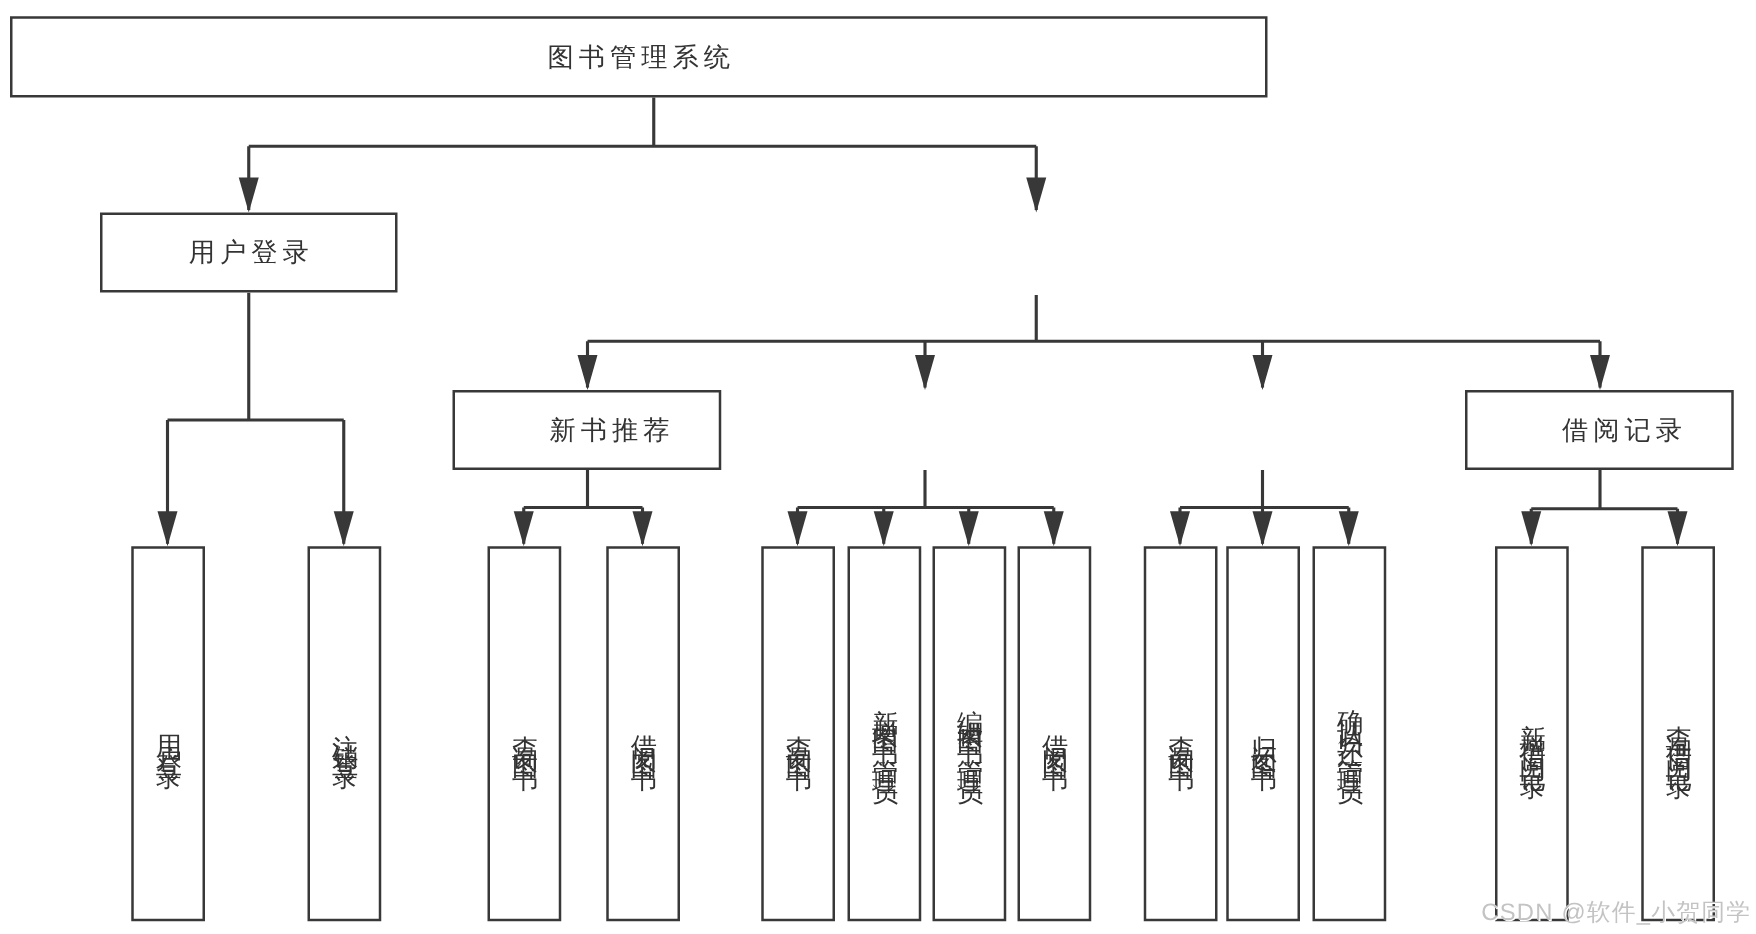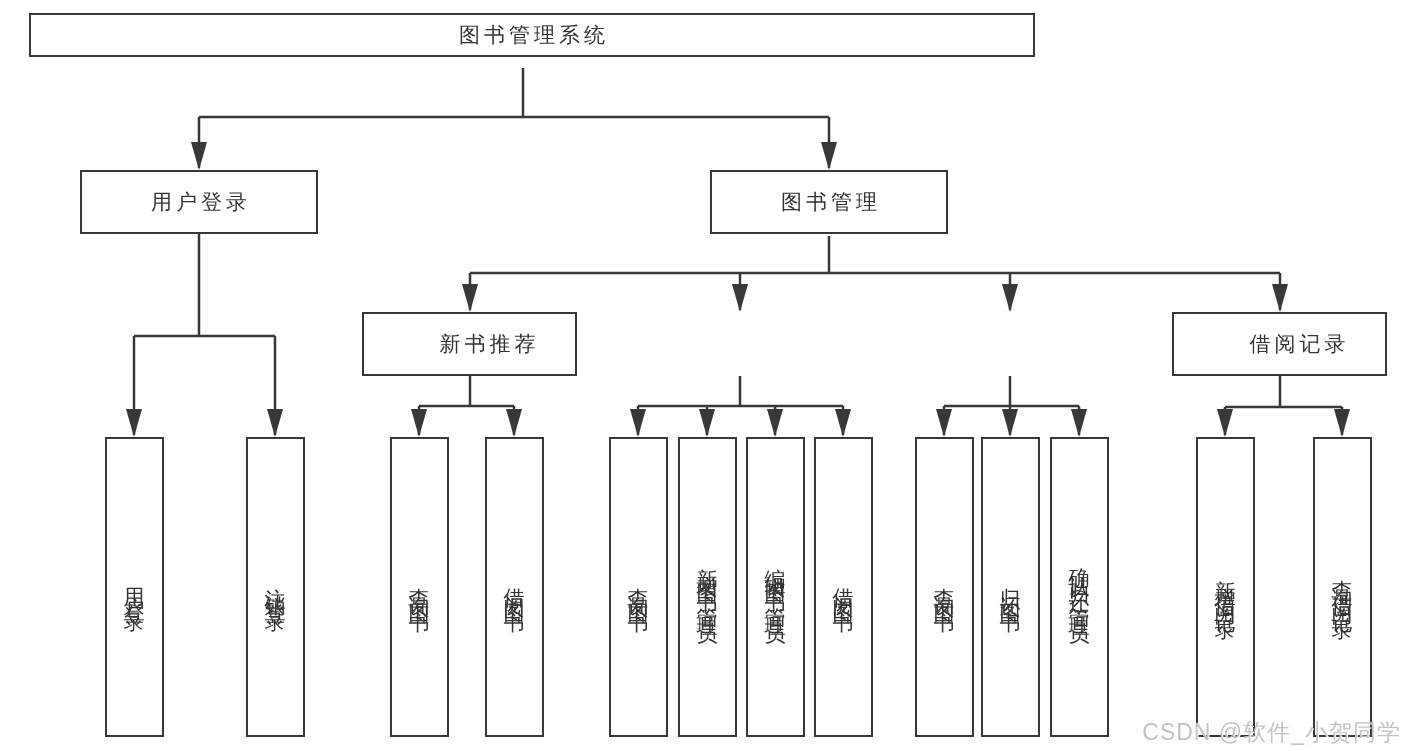--- a/index.html
+++ b/index.html
@@ -25,21 +25,21 @@
     background: #ffffff;
     display: flex;
     align-items: center;
     justify-content: center;
     color: #333333;
     font-size: 21px;
     letter-spacing: 4px;
     text-indent: 4px; 
     white-space: nowrap;
   }
-  .root-box   { left: 29px;  top: 13px;  width: 1006px; height: 44px; }
+  .root-box   { left: 8px;  top: 13px;  width: 1006px; height: 65px; }
   .lvl2       { top: 170px; width: 238px; height: 64px; }
   .lvl3       { top: 312px; width: 215px; height: 64px; padding-left: 36px; }
   .leaf {
     position: absolute;
     top: 437px;
     width: 59px; height: 300px;
     box-sizing: border-box;
     border: 2px solid #383838;
     background: #ffffff;
     display: flex;
@@ -51,21 +51,21 @@
     text-orientation: mixed;
     color: #333333;
     font-size: 21px;
     letter-spacing: 8px;
     line-height: 1;
     white-space: nowrap;
   }
   .watermark {
     position: absolute;
     right: 4px; top: 717px;
-    font-size: 23px;
+    font-size: 19px;
     color: #c3c3c3;
     letter-spacing: 1px;
     text-shadow: 1px 1px 0 #ffffff;
     white-space: nowrap;
     pointer-events: none;
   }
 </style>
 </head>
 <body>
 
@@ -114,21 +114,20 @@
       <polygon points="1071,409 1087,409 1079,437"></polygon>
 
       <polygon points="1217,409 1233,409 1225,437"></polygon>
       <polygon points="1334,409 1350,409 1342,437"></polygon>
     </g>
   </svg>
 
   <div class="node root-box">图书管理系统</div>
 
   <div class="node lvl2" style="left:80px;">用户登录</div>
-  <div class="node lvl2" style="left:710px;">图书管理</div>
 
   <div class="node lvl3" style="left:362px;">新书推荐</div>
   <div class="node lvl3" style="left:1172px;">借阅记录</div>
 
   <div class="leaf" style="left:105px;">
     <span>用户登录</span>
     </div>
   <div class="leaf" style="left:246px;">
     <span>注销登录</span>
     </div>

